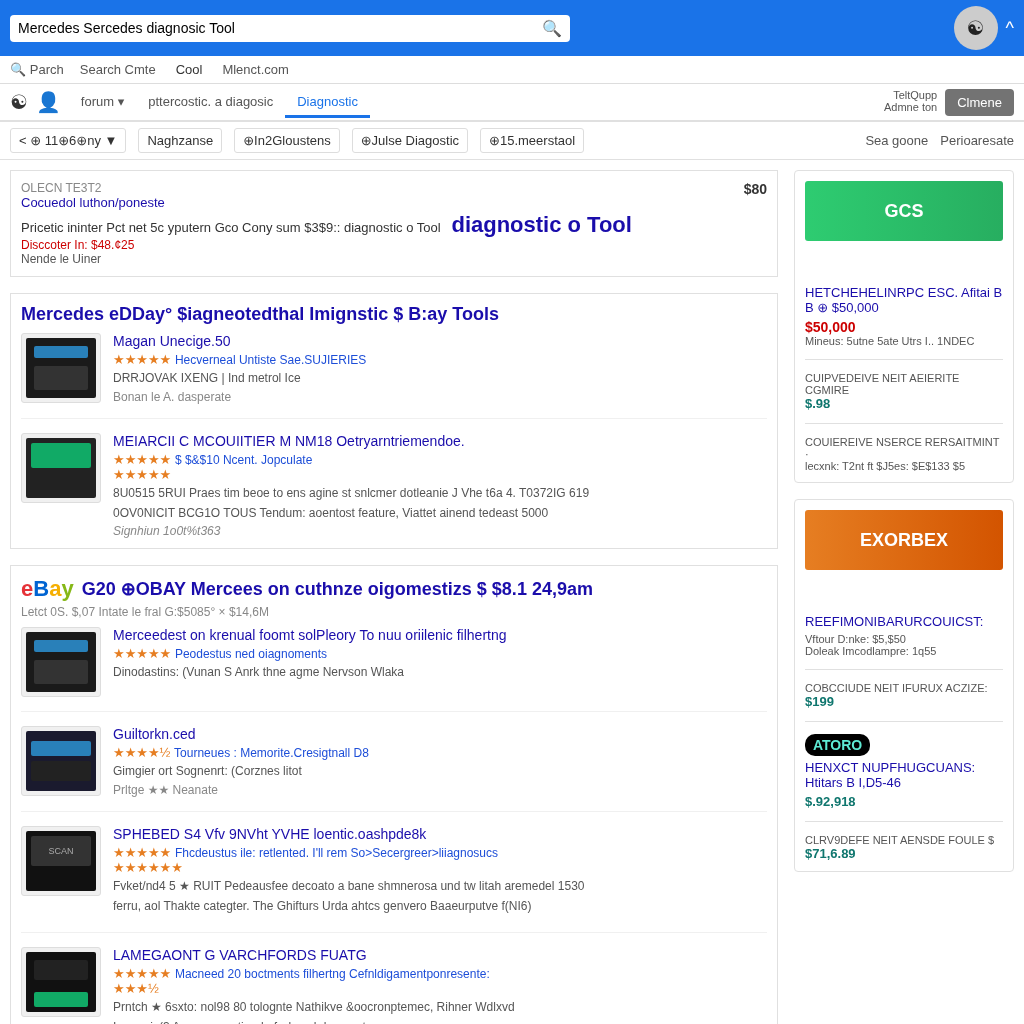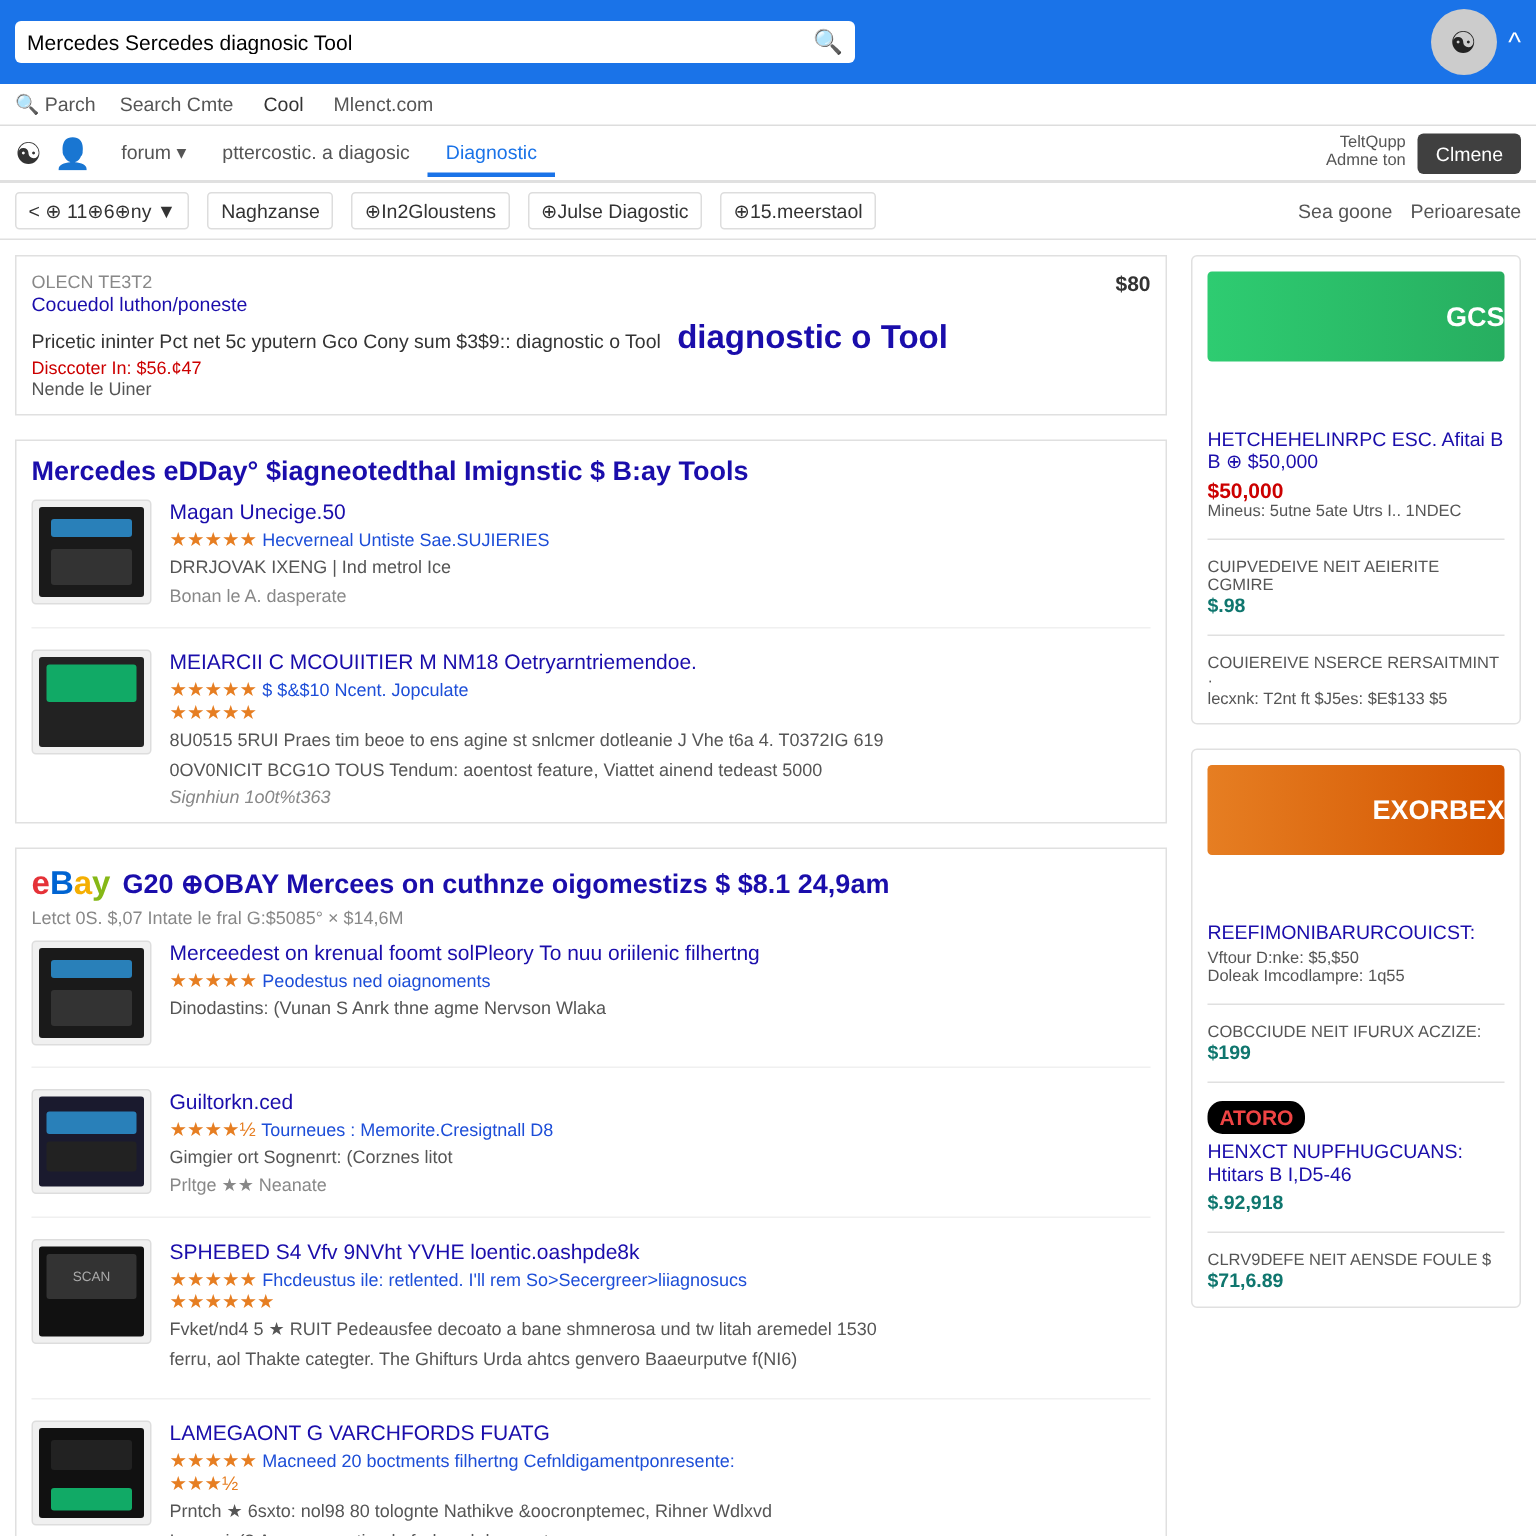--- a/index.html
+++ b/index.html
@@ -15,21 +15,21 @@
     .nav-item { cursor: pointer; padding: 2px 4px; }
     .nav-item.cool { color: #333; font-weight: 500; }
 
     
     .tab-bar { display: flex; align-items: center; padding: 4px 10px; border-bottom: 2px solid #e0e0e0; background: #fff; }
     .tab-logo { font-size: 20px; margin-right: 8px; }
     .tab-item { padding: 6px 12px; cursor: pointer; font-size: 13px; color: #555; border-bottom: 3px solid transparent; margin-bottom: -2px; }
     .tab-item.active { color: #1a73e8; border-bottom: 3px solid #1a73e8; }
     .tab-item.forum { display: flex; align-items: center; gap: 4px; }
     .tab-right { margin-left: auto; display: flex; gap: 8px; }
-    .tab-btn { background: #404040; color: #fff; border: none; padding: 6px 12px; border-radius: 4px; cursor: pointer; font-size: 13px; }
+    .tab-btn { background: #737373; color: #fff; border: none; padding: 6px 12px; border-radius: 4px; cursor: pointer; font-size: 13px; }
 
     
     .filter-bar { display: flex; align-items: center; padding: 6px 10px; gap: 12px; border-bottom: 1px solid #e0e0e0; font-size: 13px; background: #fff; }
     .filter-item { cursor: pointer; padding: 4px 8px; border: 1px solid #ddd; border-radius: 3px; display: flex; align-items: center; gap: 4px; }
     .filter-right { margin-left: auto; display: flex; gap: 12px; }
     .filter-right span { cursor: pointer; color: #555; }
 
     
     .main { display: flex; padding: 10px; gap: 16px; }
     .results-left { flex: 1; min-width: 0; }
@@ -46,21 +46,21 @@
     .product-info { flex: 1; min-width: 0; }
     .product-title { font-size: 14px; color: #1a0dab; cursor: pointer; font-weight: 500; margin-bottom: 3px; }
     .stars { color: #e67e22; font-size: 13px; display: inline-block; }
     .star-count { font-size: 12px; color: #1d4ed8; cursor: pointer; }
     .product-desc { font-size: 12px; color: #555; margin: 3px 0; line-height: 1.4; }
     .product-meta { font-size: 12px; color: #888; }
     .sponsored { font-size: 12px; color: #888; font-style: italic; }
 
     
     .sidebar-card { border: 1px solid #e0e0e0; border-radius: 4px; padding: 10px; margin-bottom: 16px; background: #fff; }
-    .sidebar-img { width: 100%; height: 60px; background: linear-gradient(to right, #2ecc71, #27ae60); border-radius: 3px; display: flex; align-items: center; justify-content: flex-end; color: #fff; font-weight: bold; font-size: 18px; margin-bottom: 8px; }
+    .sidebar-img { width: 100%; height: 60px; background: linear-gradient(to right, #2ecc71, #27ae60); border-radius: 3px; display: flex; align-items: center; justify-content: center; color: #fff; font-weight: bold; font-size: 18px; margin-bottom: 8px; }
     .sidebar-title { font-size: 13px; color: #1a0dab; cursor: pointer; font-weight: 500; margin-bottom: 4px; margin-top: 44px; }
     .sidebar-price { font-size: 14px; color: #c00; font-weight: bold; }
     .sidebar-note { font-size: 11px; color: #555; }
 
     .red-price { color: #0f766e; font-weight: bold; }
     .blue-link { color: #1a0dab; cursor: pointer; }
 
     .section-divider { height: 1px; background: #e0e0e0; margin: 12px 0; }
 
     
@@ -68,21 +68,21 @@
 
     .big-title { font-size: 22px; font-weight: bold; color: #1a0dab; cursor: pointer; }
     .main-section-title { font-size: 18px; font-weight: bold; color: #1a0dab; cursor: pointer; }
 
     .ebay-logo { color: #e53238; font-size: 22px; font-weight: bold; }
     .ebay-logo span:nth-child(1) { color: #e53238; }
     .ebay-logo span:nth-child(2) { color: #0064d2; }
     .ebay-logo span:nth-child(3) { color: #f5af02; }
     .ebay-logo span:nth-child(4) { color: #86b817; }
 
-    .atoro-logo { background: #000; color: #ef4444; font-weight: bold; font-size: 14px; padding: 3px 8px; border-radius: 10px; display: inline-block; }
+    .atoro-logo { background: #000; color: #5eead4; font-weight: bold; font-size: 14px; padding: 3px 8px; border-radius: 10px; display: inline-block; }
 
     .product-img-black { width: 70px; height: 60px; background: #1a1a1a; border-radius: 2px; position: relative; }
     .product-img-black::before { content: ''; position: absolute; top: 8px; left: 8px; right: 8px; height: 12px; background: #2980b9; border-radius: 2px; }
     .product-img-black::after { content: ''; position: absolute; top: 28px; left: 8px; right: 8px; bottom: 8px; background: #333; border-radius: 2px; }
 
     .product-img-scanner { width: 70px; height: 60px; background: #222; border-radius: 2px; position: relative; }
     .product-img-scanner::before { content: ''; position: absolute; top: 5px; left: 5px; right: 5px; height: 25px; background: #1a6; border-radius: 2px; }
 
   </style>
 </head>
@@ -154,21 +154,21 @@
 
     <div class="product-section">
       <div style="display:flex;justify-content:space-between;align-items:flex-start;">
         <div>
           <div style="font-size:12px;color:#888;">OLECN TE3T2</div>
           <a class="blue-link" style="font-size:13px;">Cocuedol luthon/poneste</a>
           <div style="font-size:13px;color:#333;margin-top:2px;">
             <span>Pricetic ininter  Pct net 5c yputern Gco Cony sum $3$9:: diagnostic o Tool</span> &nbsp;
             <span class="big-title">diagnostic o Tool</span>
           </div>
-          <div style="font-size:12px;color:#c00;">Disccoter In: $56.¢47</div>
+          <div style="font-size:12px;color:#c00;">Disccoter In: $48.¢25</div>
           <div style="font-size:12px;color:#555;">Nende le Uiner</div>
         </div>
         <div style="font-size:14px;font-weight:bold;color:#333;">$80</div>
       </div>
     </div>
 
     <div class="product-section">
       <div class="product-section-header">
         <div class="main-section-title">Mercedes eDDay° $iagneotedthal Imignstic $ B:ay Tools</div>
       </div>

